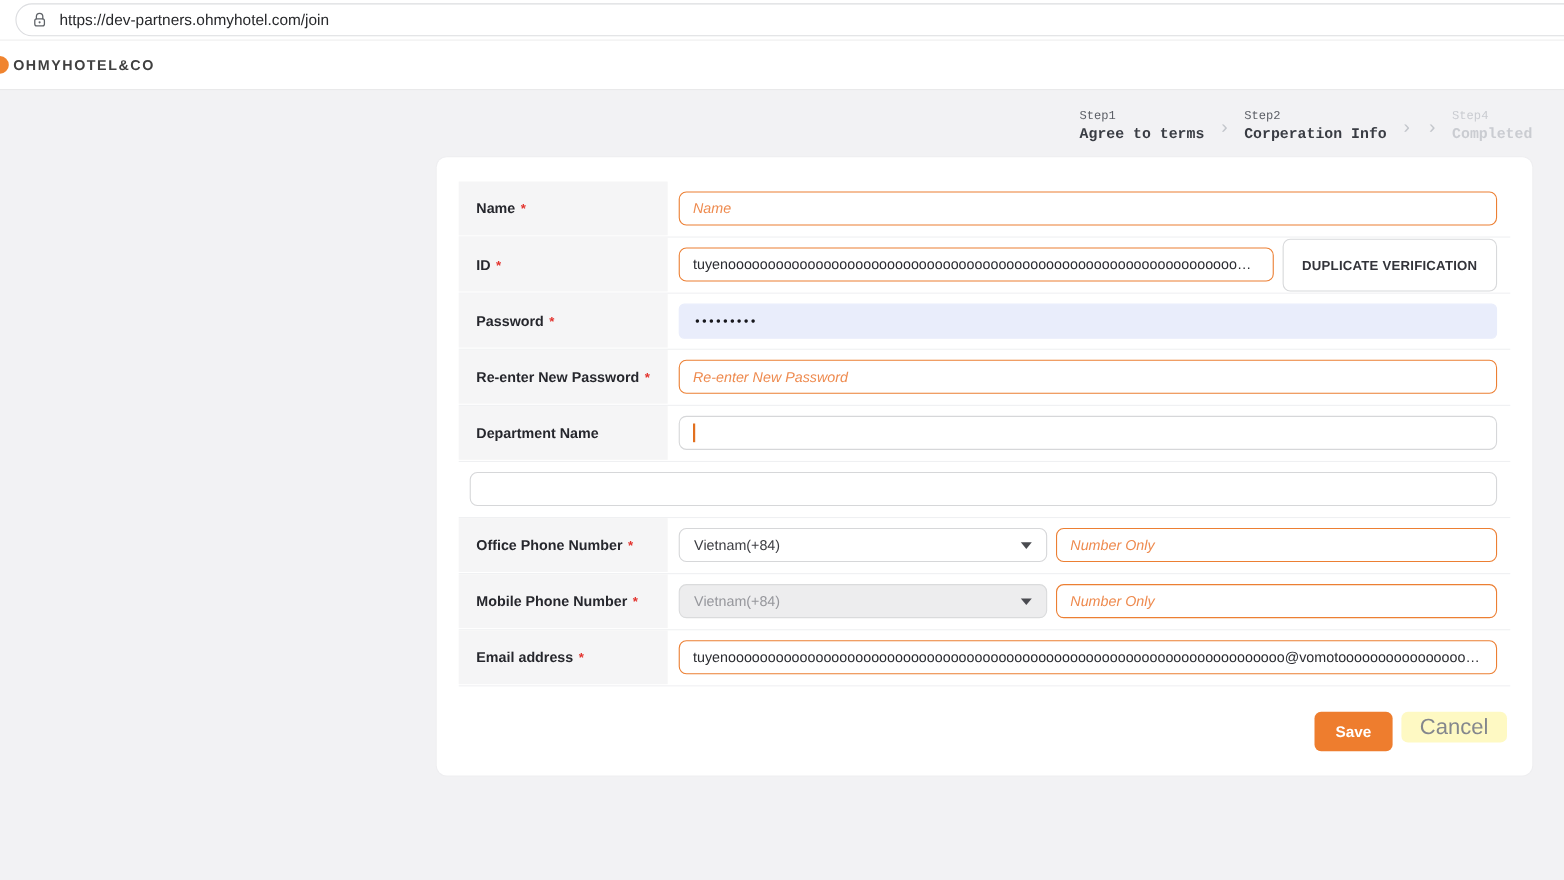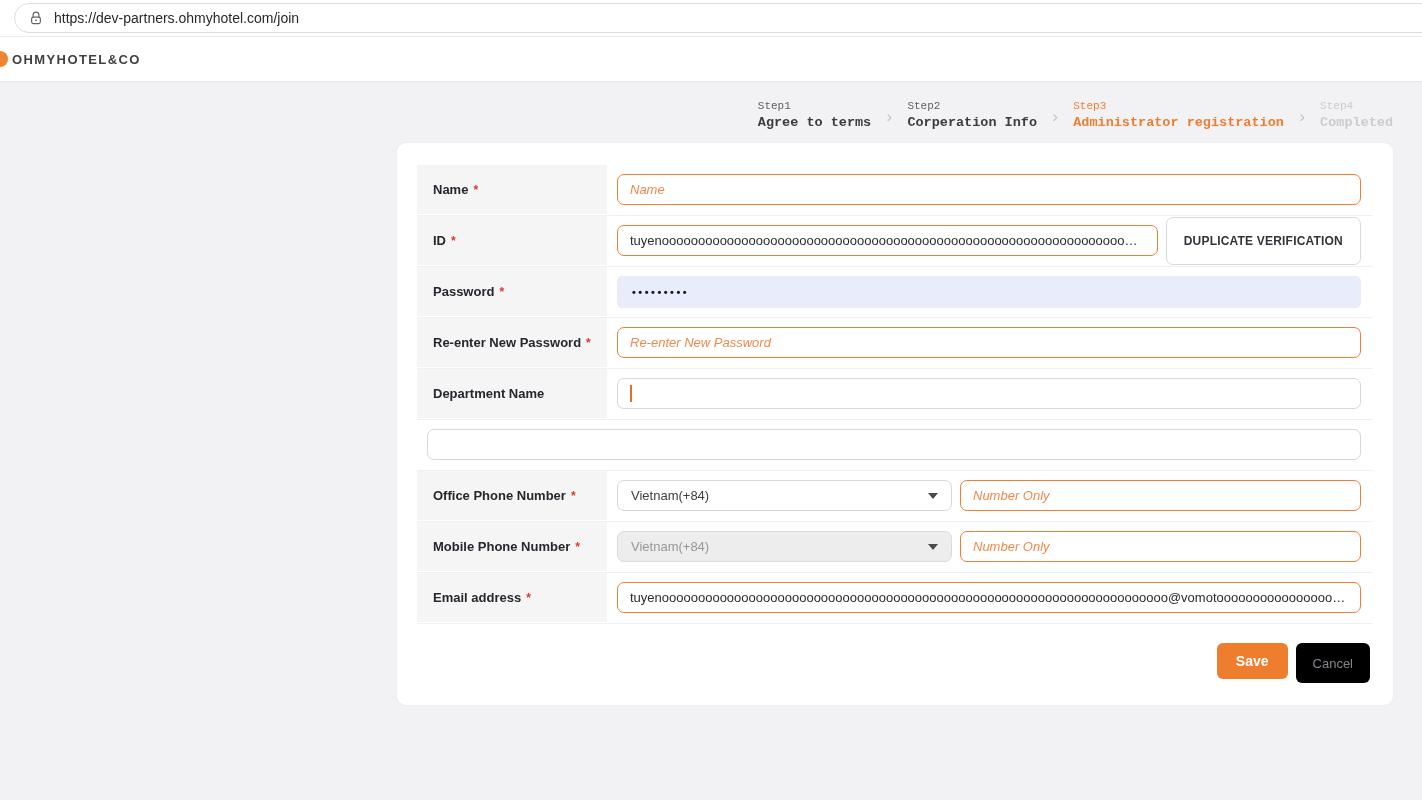--- a/index.html
+++ b/index.html
@@ -64,22 +64,22 @@
             padding:0 13px; font-size:13px; color:#3c3d42; cursor:pointer;text-align:center; }
   .select .arrow { width:0; height:0; border-left:5px solid transparent; border-right:5px solid transparent;
                    border-top:6px solid #4a4b50; }
   .select.disabled { background:#ededee; border-color:#dadbdc; color:#96979c; }
   .num-inp { margin-left:8px; }
 
   .btn-row { position:absolute; right:23px; bottom:22px; display:flex; gap:8px; }
   .save-btn { height:36px; padding:0 19px; background:#ee7d2e; color:#fff; border:none;
               border-radius:6px; font-size:14px; font-weight:700; cursor:pointer;
               font-family:"Liberation Sans", sans-serif; }
-  .cancel-btn { height:40px; padding:0 17px; background:#000000; color:#84878d; border:none;
-                border-radius:6px; font-size:13px; cursor:pointer;
+  .cancel-btn { height:28px; padding:0 17px; background:#fef9c3; color:#84878d; border:none;
+                border-radius:6px; font-size:20px; cursor:pointer;
                 font-family:"Liberation Sans", sans-serif; }
 </style>
 </head>
 <body>
 
 <div class="browser-bar">
   <div class="url-pill">
     <span style="display:flex;">
       <svg width="14" height="16" viewBox="0 0 24 24">
         <path fill="none" stroke="#5f6368" stroke-width="2" d="M7 11V7a5 5 0 0 1 10 0v4"></path>
@@ -102,24 +102,20 @@
   <div class="step done">
     <div class="step-no">Step1</div>
     <div class="step-label">Agree to terms</div>
   </div>
   <div class="chev">›</div>
   <div class="step done">
     <div class="step-no">Step2</div>
     <div class="step-label">Corperation Info</div>
   </div>
   <div class="chev">›</div>
-  <div class="step active">
-    <div class="step-no">Step3</div>
-    <div class="step-label">Administrator registration</div>
-  </div>
   <div class="chev">›</div>
   <div class="step next">
     <div class="step-no">Step4</div>
     <div class="step-label">Completed</div>
   </div>
 </div>
 
 <div class="card">
   <div class="form-table">
 

